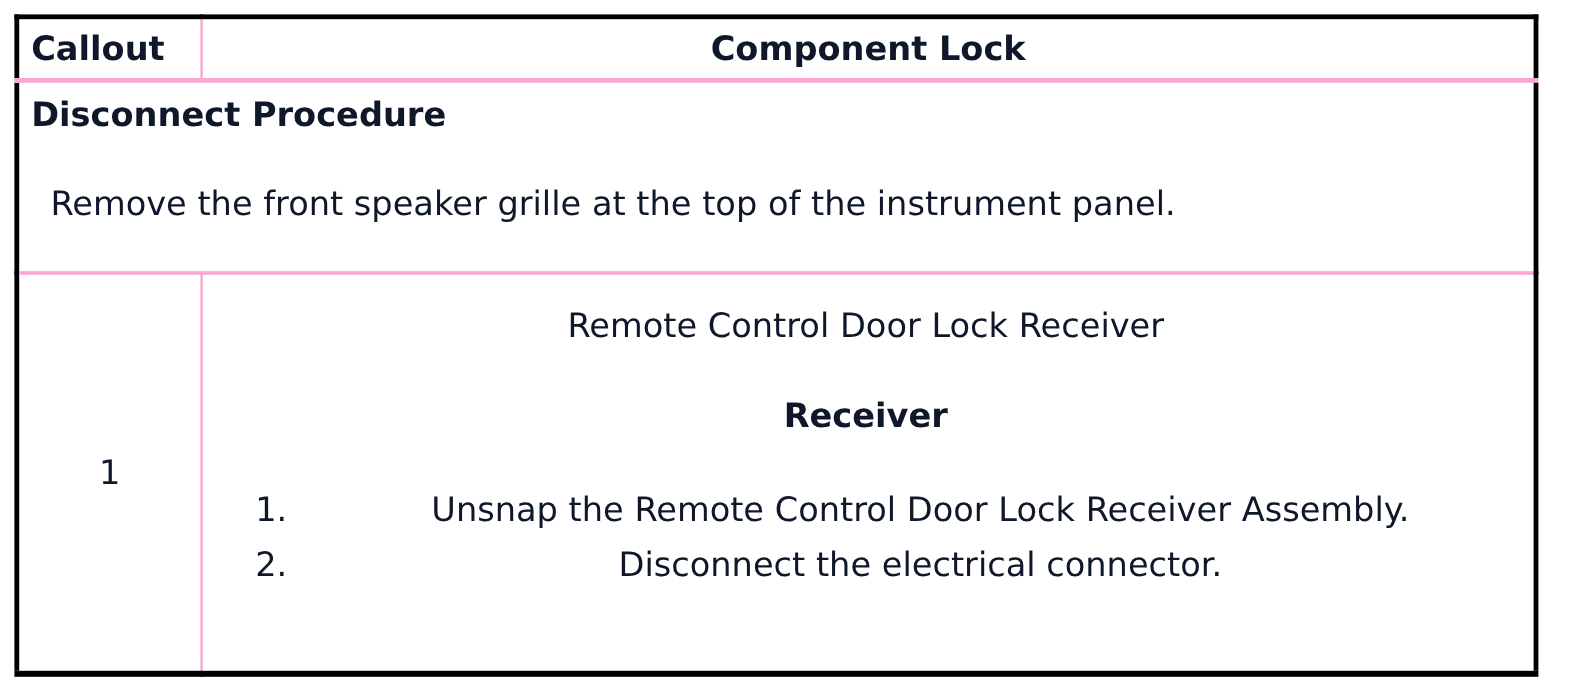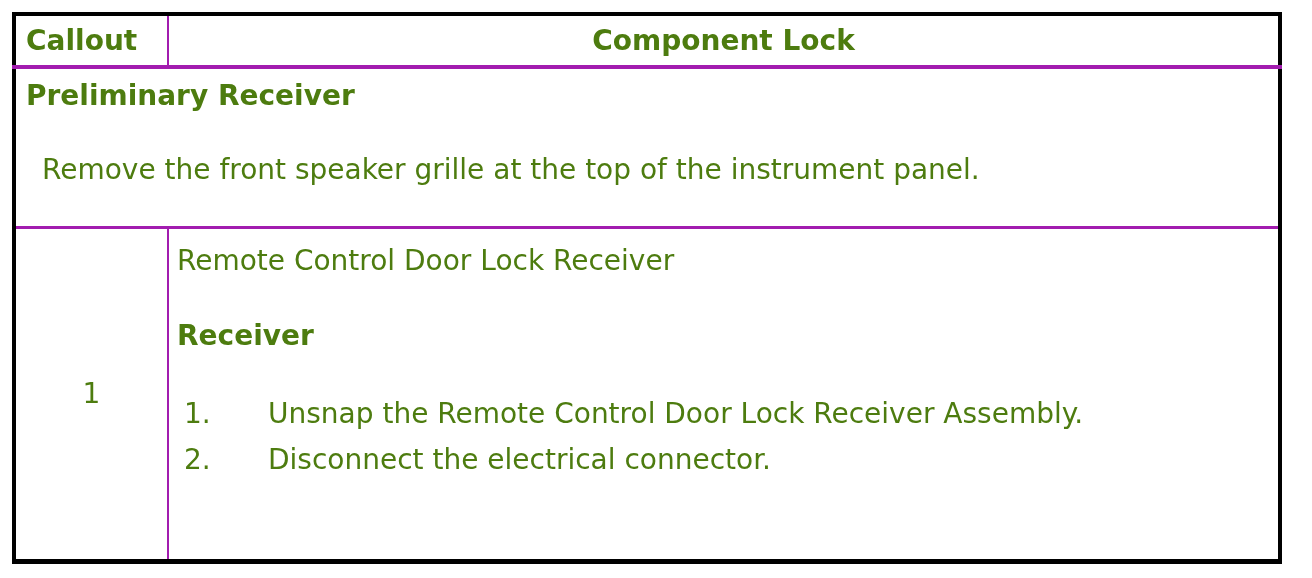--- a/index.html
+++ b/index.html
@@ -20,24 +20,24 @@
     width: 1270px;
     height: 552px;
     border-collapse: collapse;
     table-layout: fixed;
     border: 4px solid #000000;
     border-bottom-width: 5px;
     background: #ffffff;
   }
 
   .doc-table td, .doc-table th {
-    border: 2px solid #a21caf;
+    border: 2px solid #f9a8d4;
     font-size: 28px;
     line-height: 37px;
-    color: #4d7c0f;
+    color: #0f172a;
     background: #ffffff;
   }
 
   col.col-callout { width: 154px; }
 
   tr.header-row { height: 53px; }
   tr.header-row th { border-bottom-width: 4px; vertical-align: middle; }
   th.th-callout {
     text-align: left;
     padding-left: 10px;
@@ -63,21 +63,22 @@
     font-weight: normal;
   }
 
   td.td-callout {
     text-align: center;
     vertical-align: middle;
     font-weight: normal;
   }
   td.td-component {
     vertical-align: top;
-    padding: 13px 12px 0 8px;
+    padding: 24px 12px 0 8px;
+    text-align: center;
   }
   .component-name {
     margin: 0;
     font-weight: normal;
   }
   .procedure-label {
     margin: 38px 0 0 0;
     font-weight: bold;
   }
   .steps {
@@ -104,21 +105,21 @@
     <col class="col-callout">
     <col class="col-component">
   </colgroup>
   <tbody>
     <tr class="header-row">
       <th class="th-callout">Callout</th>
       <th class="th-component">Component Lock</th>
     </tr>
     <tr class="prelim-row">
       <td colspan="2">
-        <p class="prelim-title">Preliminary Receiver</p>
+        <p class="prelim-title">Disconnect Procedure</p>
         <p class="prelim-body">Remove the front speaker grille at the top of the instrument panel.</p>
       </td>
     </tr>
     <tr class="main-row">
       <td class="td-callout">1</td>
       <td class="td-component">
         <p class="component-name">Remote Control Door Lock Receiver</p>
         <p class="procedure-label">Receiver</p>
         <div class="steps">
           <div class="step">

